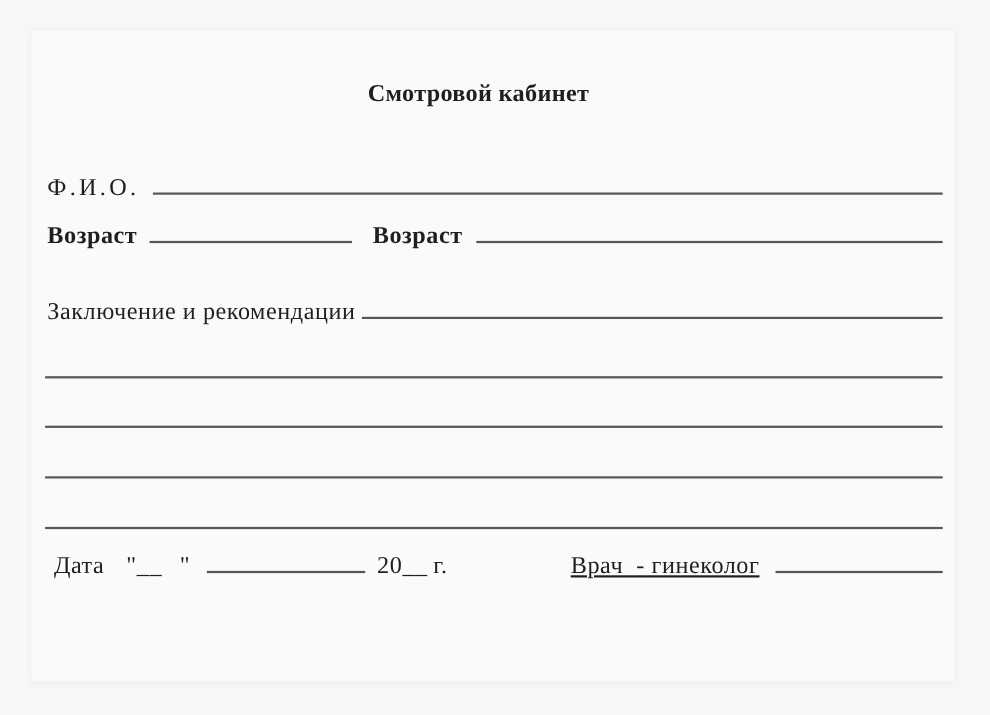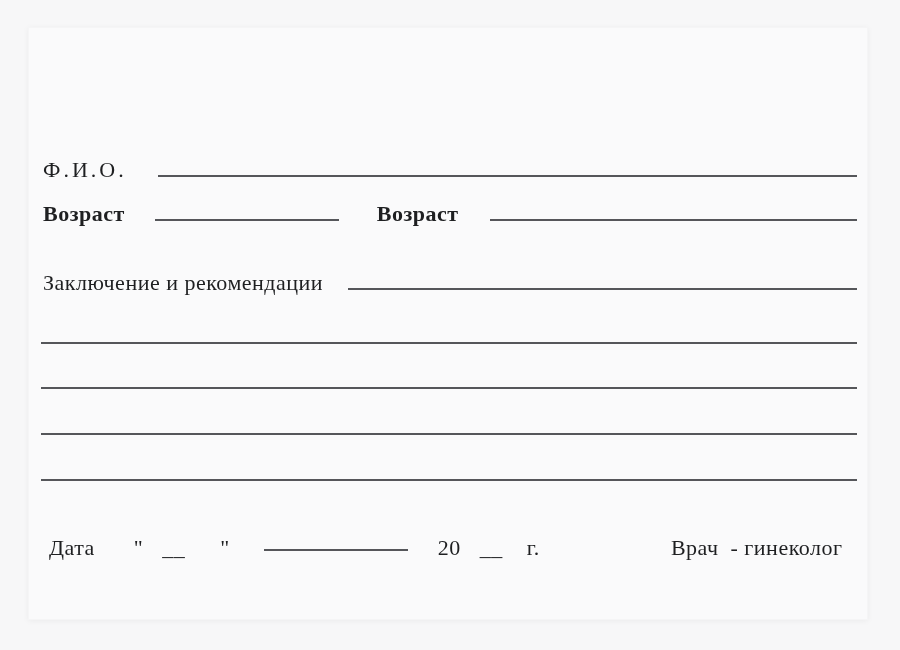--- a/index.html
+++ b/index.html
@@ -35,26 +35,25 @@
   }
   .row {
     position: absolute;
     left: 14px; right: 10px;
     display: flex;
     align-items: baseline;
     font-size: 22px;
     line-height: 1;
     letter-spacing: 0.5px;
     white-space: nowrap;
-    gap: 19px;
   }
   .row-fio    { top: 131px; }
   .row-age    { top: 175px; font-weight: bold; }
   .row-concl  { top: 244px; text-align: right; }
-  .row-bottom { top: 509px; align-items: center; }
+  .row-bottom { top: 475px; }
   .sigline {
     height: 0;
     border-bottom: 2px solid var(--line);
     margin-bottom: -4px;
   }
   .grow { flex: 1 1 auto; }
   .ls3 { letter-spacing: 3px; }
   .pre { white-space: pre; }
   .rule {
     position: absolute;
@@ -66,33 +65,34 @@
   .rule-2 { top: 359px; }
   .rule-3 { top: 405px; }
   .rule-4 { top: 451px; }
   
   .m-date        { margin-left: 6px; }
   .m-quote-open  { margin-left: 20px; }
   .m-quote-close { margin-left: 16px; }
   .dateline      { flex: 0 0 144px; margin-left: 15px; }
   .m-year        { margin-left: 11px; }
   .m-year-suffix { margin-left: 5px; }
-  .m-doctor      { margin-left: 112px; }
+  .m-doctor      { margin-left: 112px; text-decoration: underline; }
   .m-line        { margin-left: 15px; }
   .ageline       { flex: 0 0 184px; margin-left: 11px; }
   .m-issued      { margin-left: 19px; }
   .m-issuedline  { margin-left: 12px; }
   .m-fioline     { margin-left: 12px; }
   .m-conclline   { margin-left: 6px; }
 </style>
 </head>
 <body>
 
 <div class="card">
 
+  <h1 class="title">Смотровой кабинет</h1>
 
   <div class="row row-fio">
     <span class="ls3">Ф.И.О.</span>
     <span class="sigline grow m-fioline"></span>
   </div>
 
   <div class="row row-age">
     <span>Возраст</span>
     <span class="sigline ageline"></span>
     <span class="m-issued">Возраст</span>

